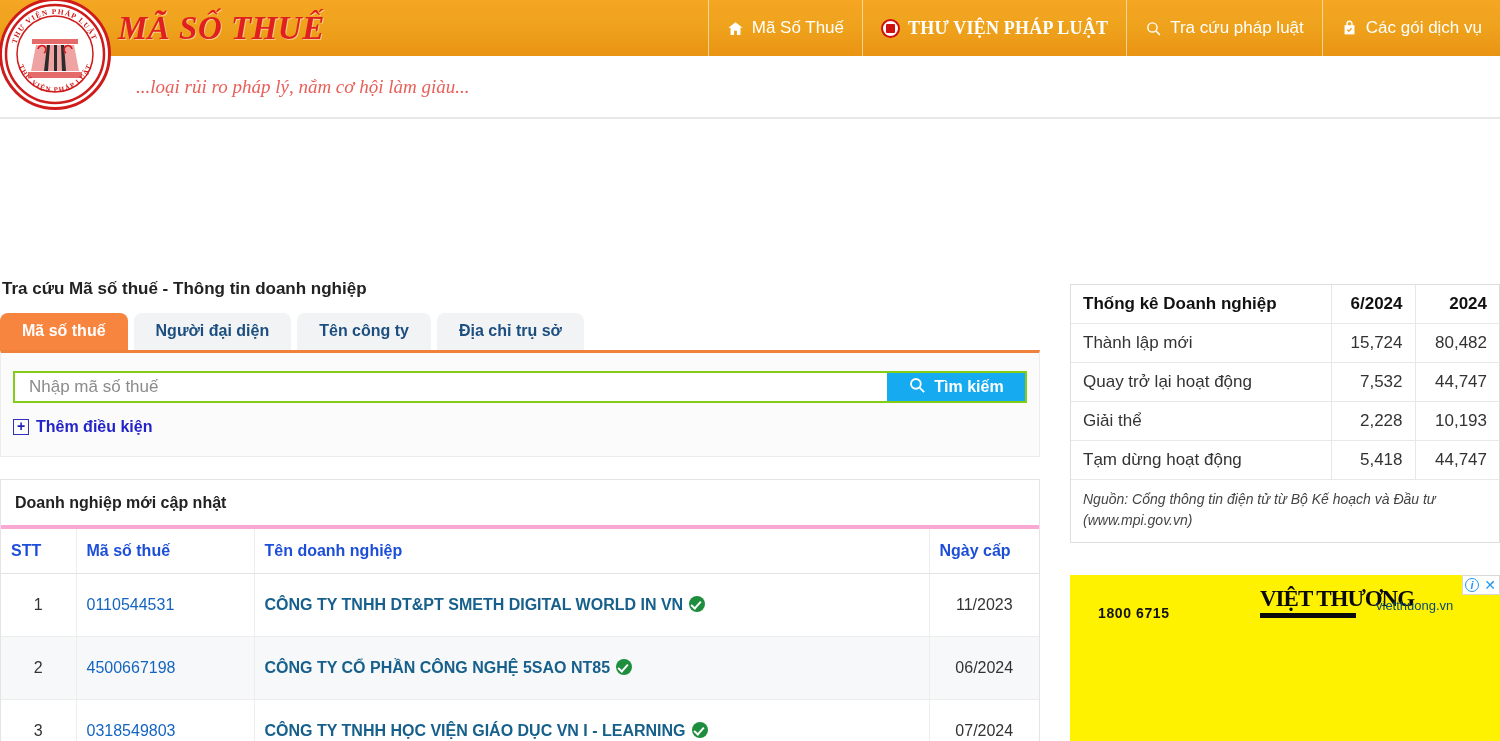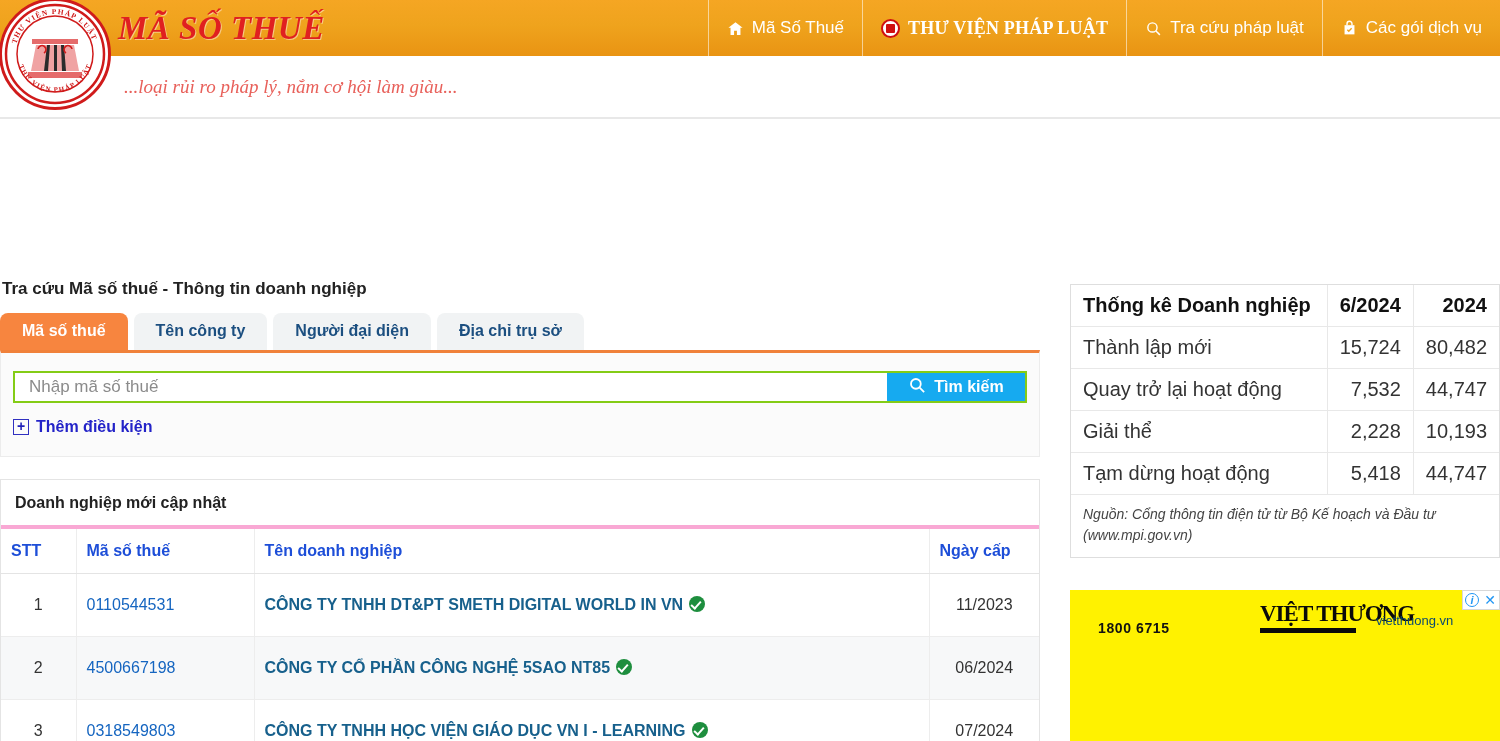--- a/index.html
+++ b/index.html
@@ -68,21 +68,21 @@
     background: #ffffff;
     border: 2px solid #cf1010;
     display: flex; align-items: center; justify-content: center;
   }
   .tvpl-badge i {
     display: block; width: 9px; height: 9px;
     background: #cf1010; border-radius: 1px;
   }
   .tagline {
     position: absolute;
-    left: 124px; top: 76px;
+    left: 136px; top: 76px;
     font-family: "Liberation Serif", serif;
     font-style: italic;
     font-size: 19px;
     color: #e8605a;
     white-space: nowrap;
   }
   .logo {
     position: absolute;
     left: -1px; top: -2px;
     width: 112px; height: 112px;
@@ -264,21 +264,21 @@
   }
 
   
   .stats {
     border: 1px solid #dedede;
     background: #ffffff;
   }
   table.stat { width: 100%; border-collapse: collapse; }
   table.stat th, table.stat td {
     padding: 9px 12px;
-    font-size: 20px;
+    font-size: 17px;
     border-bottom: 1px solid #e8e8e8;
     border-right: 1px solid #e8e8e8;
   }
   table.stat th:last-child, table.stat td:last-child { border-right: none; }
   table.stat th {
     font-weight: bold; color: #111111; text-align: left;
   }
   table.stat th.num, table.stat td.num { text-align: right; width: 84px; }
   table.stat td { color: #333333; }
   .stats-note {
@@ -434,22 +434,22 @@
 </div>
 
 <div class="page">
 
   <div class="col-left">
 
     <h1 class="section-title">Tra cứu Mã số thuế - Thông tin doanh nghiệp</h1>
 
     <div class="tabs">
       <div class="tab active">Mã số thuế</div>
+      <div class="tab">Người đại diện</div>
       <div class="tab">Tên công ty</div>
-      <div class="tab">Người đại diện</div>
       <div class="tab">Địa chỉ trụ sở</div>
     </div>
 
     <div class="search-panel">
       <div class="search-row">
         <input class="search-input" type="text" placeholder="Nhập mã số thuế" style="">
         <button class="search-btn">
           <span>
             <svg width="18" height="18" viewBox="0 0 24 24" fill="none" stroke="#ffffff" stroke-width="2.4">
               <circle cx="10.5" cy="10.5" r="6.5"></circle>

